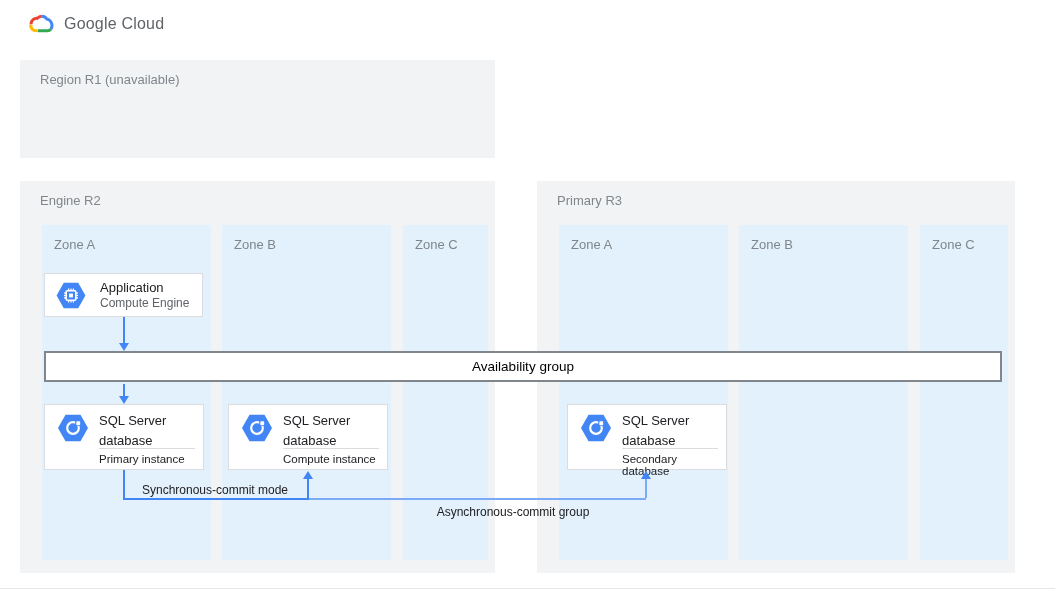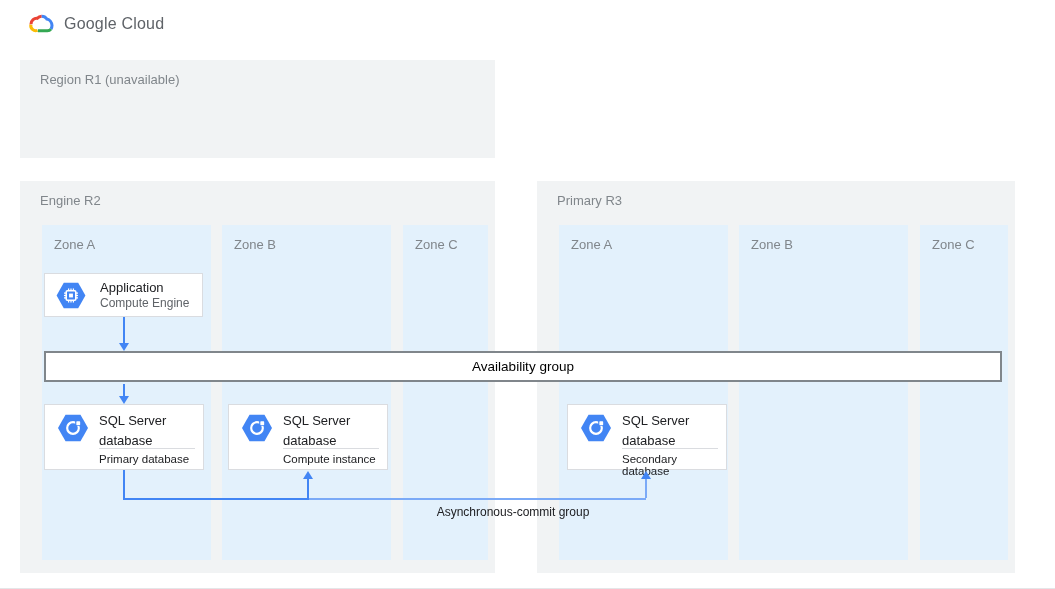--- a/index.html
+++ b/index.html
@@ -150,21 +150,21 @@
     <span class="sql-icon-wrap">
       <svg width="34" height="30" viewBox="0 0 40 36">
         <polygon points="11,2 29,2 38,18 29,34 11,34 2,18" fill="#4285f4"></polygon>
         <circle cx="20" cy="18" r="7" fill="none" stroke="#fff" stroke-width="2.6"></circle>
         <rect x="22.6" y="8.6" width="7" height="7" fill="#4285f4"></rect>
         <rect x="24" y="10" width="4.6" height="4.6" rx="0.8" fill="#fff"></rect>
       </svg>
     </span>
     <div class="sql-title">SQL Server database</div>
     <div class="sql-divider"></div>
-    <div class="sql-instance">Primary database</div>
+    <div class="sql-instance">Primary instance</div>
   </div>
 
   <div class="card sql-card" id="sql-standby">
     <span class="sql-icon-wrap">
       <svg width="34" height="30" viewBox="0 0 40 36">
         <polygon points="11,2 29,2 38,18 29,34 11,34 2,18" fill="#4285f4"></polygon>
         <circle cx="20" cy="18" r="7" fill="none" stroke="#fff" stroke-width="2.6"></circle>
         <rect x="22.6" y="8.6" width="7" height="7" fill="#4285f4"></rect>
         <rect x="24" y="10" width="4.6" height="4.6" rx="0.8" fill="#fff"></rect>
       </svg>
@@ -191,19 +191,20 @@
   <div class="vline" style="left:123px; top:317px; height:27px;"></div>
   <div class="arrow-down" style="left:119px; top:343px;"></div>
 
   <div class="vline" style="left:123px; top:384px; height:12px;"></div>
   <div class="arrow-down" style="left:119px; top:396px;"></div>
 
   <div class="vline" style="left:123px; top:470px; height:30px;"></div>
   <div class="hline" style="left:123px; top:498px; width:186px;"></div>
   <div class="vline" style="left:307px; top:479px; height:19px;"></div>
   <div class="arrow-up" style="left:303px; top:471px;"></div>
+  <div class="edge-label" id="sync-label">Synchronous-commit mode</div>
 
   <div class="hline light" style="left:309px; top:498px; width:337px;"></div>
   <div class="vline light" style="left:645px; top:479px; height:19px;"></div>
   <div class="arrow-up" style="left:641px; top:471px;"></div>
   <div class="edge-label" id="async-label">Asynchronous-commit group</div>
 
 </div>
 
 </body></html>

